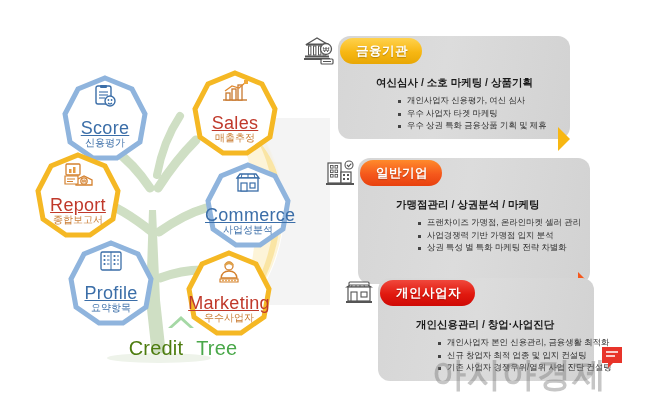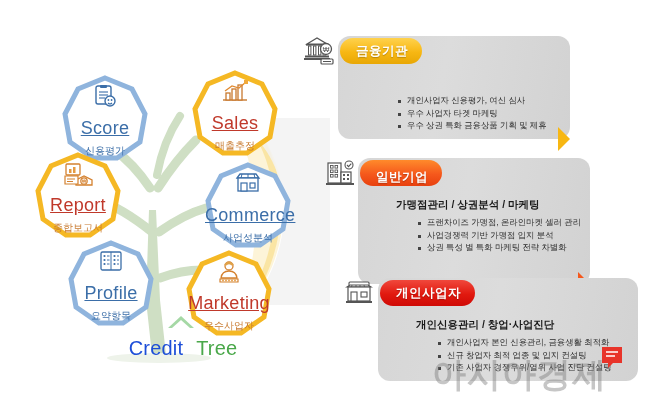--- a/index.html
+++ b/index.html
@@ -14,32 +14,32 @@
   #tree-panel{position:absolute;left:0;top:0;width:330px;height:407px;}
   #tree-svg{position:absolute;left:0;top:0;}
 
   .node{position:absolute;width:86px;height:86px;}
   .node .poly{position:absolute;inset:0;}
   .node .txt{
     position:absolute;left:0;right:0;top:44px;text-align:center;
     line-height:1.05;pointer-events:none;
   }
   .node .en{display:block;font-size:18px;letter-spacing:.3px;text-decoration:underline;}
-  .node .ko{display:block;font-size:10px;margin-top:8px;}
+  .node .ko{display:block;font-size:10px;margin-top:0;}
   .node .ico{position:absolute;left:0;right:0;top:10px;text-align:center;height:26px;}
 
   .blue .en{color:#3b6ea8;}
   .blue .ko{color:#3b6ea8;}
   .amber .en{color:#b0642c;}
   .amber .ko{color:#c8792e;}
   .amber.red-en .en{color:#c0392b;}
 
   
   #logo{position:absolute;left:108px;top:337px;width:150px;height:26px;text-align:center;}
-  #logo .c{font-size:20px;color:#1d4ed8;letter-spacing:.2px;}
+  #logo .c{font-size:20px;color:#4d7c0f;letter-spacing:.2px;}
   #logo .t{font-size:20px;color:#4aa84a;letter-spacing:.2px;margin-left:13px;}
 
   
   .card{
     position:absolute;
     background:linear-gradient(100deg,#d6d6d6 0%,#dcdcdc 45%,#d2d2d2 100%);
     border-radius:12px;
   }
   .card .headline{
     position:absolute;left:38px;font-weight:bold;color:#1a1a1a;white-space:nowrap;
@@ -244,20 +244,21 @@
       </div>
     </div>
 
     <div id="logo">
       <span class="c">Credit</span><span class="t">Tree</span>
     </div>
   </div>
 
   <div class="card" style="left:338px;top:36px;width:232px;height:103px;">
     <div class="fold" style="right:-0px;bottom:-12px;border-left:12px solid #f7b713;border-bottom:12px solid transparent;border-top:12px solid transparent;"></div>
+    <div class="headline" style="top:40px;font-size:10.5px;">여신심사 / 소호 마케팅 / 상품기획</div>
     <ul style="top:58px;font-size:8.4px;line-height:12.6px;">
       <li>개인사업자 신용평가, 여신 심사</li>
       <li>우수 사업자 타겟 마케팅</li>
       <li>우수 상권 특화 금융상품 기획 및 제휴</li>
     </ul>
   </div>
   <div class="pill-icon" style="left:303px;top:36px;">
     <svg width="34" height="30" viewBox="0 0 34 30">
       <path d="M4,8 L14,2 L24,8 Z" fill="#fff" stroke="#555" stroke-width="1.2"></path>
       <rect x="3" y="8" width="22" height="1.6" fill="#555"></rect>
@@ -298,25 +299,25 @@
       <rect x="16" y="12" width="10" height="11" fill="#fff" stroke="#555" stroke-width="1.2"></rect>
       <rect x="18" y="14" width="2" height="2" fill="#555"></rect>
       <rect x="22" y="14" width="2" height="2" fill="#555"></rect>
       <rect x="18" y="18" width="2" height="2" fill="#555"></rect>
       <rect x="22" y="18" width="2" height="2" fill="#555"></rect>
       <rect x="1" y="23" width="28" height="2" fill="#555"></rect>
       <circle cx="24" cy="5" r="4" fill="#fff" stroke="#555" stroke-width="1.1"></circle>
       <path d="M22,5 l1.5,1.6 l2.8,-3" stroke="#555" stroke-width="1.1" fill="none"></path>
     </svg>
   </div>
-  <div class="pill orange" style="left:360px;top:160px;align-items:flex-end;">
+  <div class="pill orange" style="left:360px;top:160px;">
     <span>일반기업</span>
   </div>
 
-  <div class="card" style="left:378px;top:278px;width:260px;height:103px;">
+  <div class="card" style="left:378px;top:278px;width:216px;height:103px;">
     <div class="headline" style="top:40px;font-size:10.5px;">개인신용관리 / 창업·사업진단</div>
     <ul style="top:58px;font-size:8.4px;line-height:12.6px;">
       <li>개인사업자 본인 신용관리, 금융생활 최적화</li>
       <li>신규 창업자 최적 업종 및 입지 컨설팅</li>
       <li>기존 사업자 경쟁우위/열위 사업 진단 컨설팅</li>
     </ul>
   </div>
   <div class="pill-icon" style="left:345px;top:280px;">
     <svg width="34" height="30" viewBox="0 0 34 30">
       <rect x="4" y="2" width="20" height="4" rx="1" fill="#fff" stroke="#555" stroke-width="1.1"></rect>

